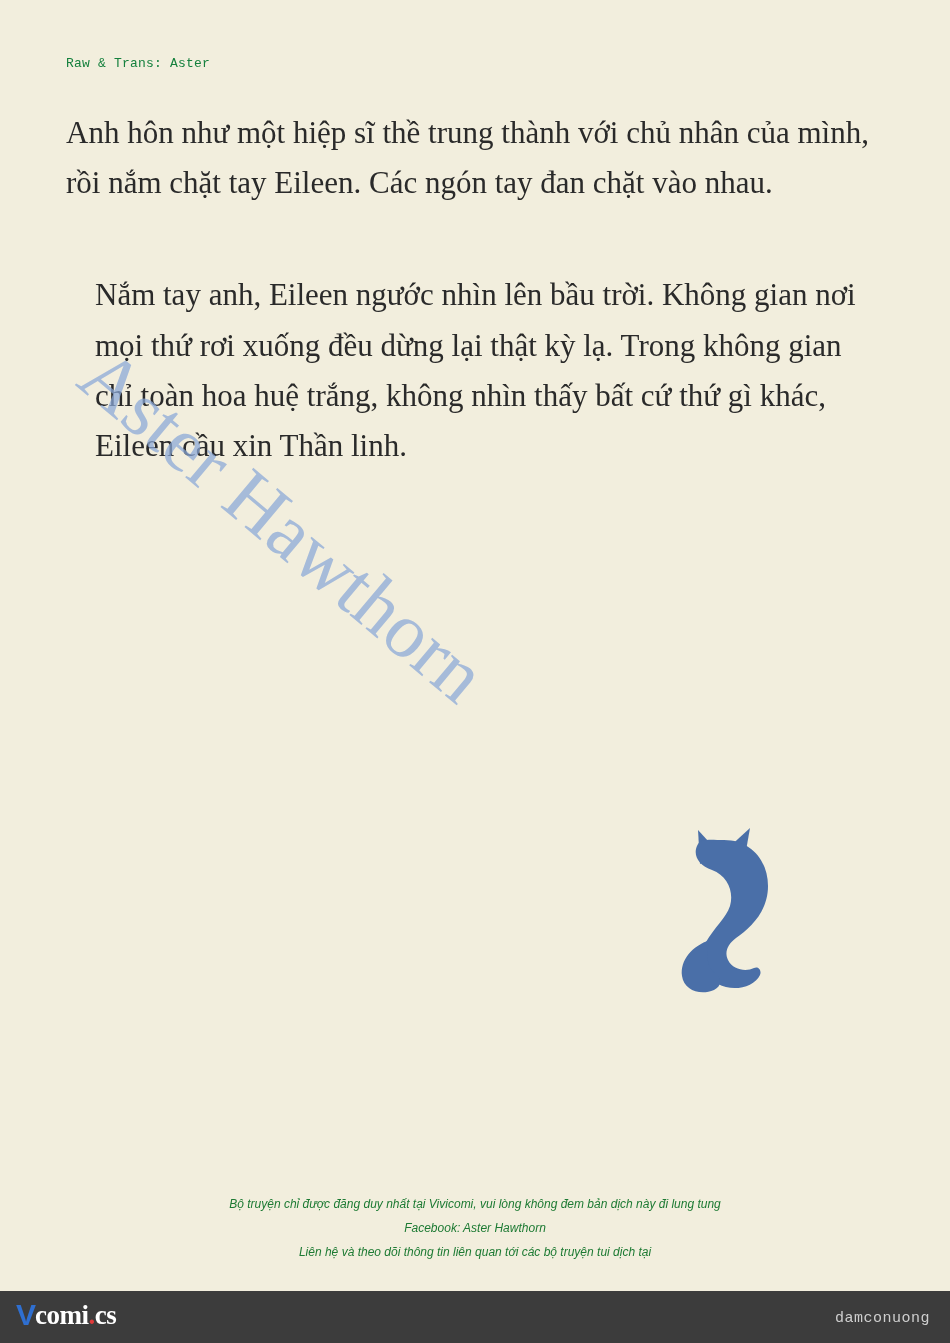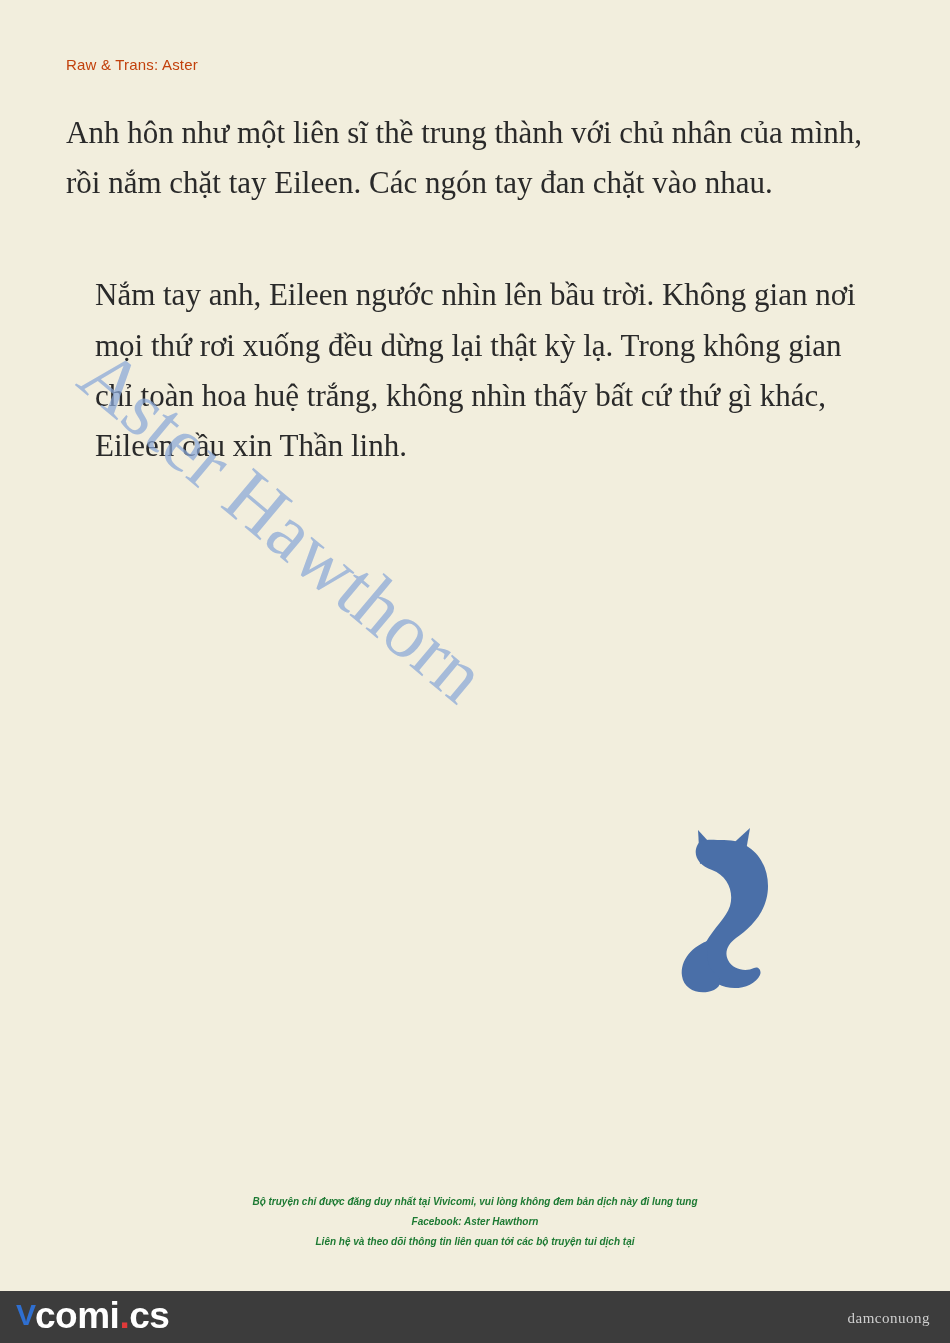--- a/index.html
+++ b/index.html
@@ -18,23 +18,23 @@
   .page {
     position: absolute;
     inset: 0;
     background: #f2eedd;
   }
 
   .credit-header {
     position: absolute;
     left: 66px;
     top: 56px;
-    font-family: Liberation Sans, sans-serif;
-    font-size: 15px;
-    color: #c2410c;
+    font-family: Liberation Mono, monospace;
+    font-size: 13px;
+    color: #15803d;
     letter-spacing: 0.2px;
   }
 
   .body-text {
     position: absolute;
     left: 66px;
     top: 108px;
     width: 820px;
     font-family: "Liberation Serif", serif;
     font-size: 31px;
@@ -77,22 +77,22 @@
   }
   .cat-mark svg { display: block; }
 
   .footer-notes {
     position: absolute;
     left: 0;
     right: 0;
     top: 1192px;
     text-align: center;
     font-family: "Liberation Sans", sans-serif;
-    font-size: 10px;
-    font-weight: bold;
+    font-size: 12px;
+    font-weight: normal;
     font-style: italic;
     color: #1d7a33;
     line-height: 2.0;
   }
   .footer-notes div { margin: 0; }
 
   .bottom-bar {
     position: absolute;
     left: 0;
     right: 0;
@@ -111,50 +111,50 @@
   }
   .brand-logo .v-mark {
     font-family: "Liberation Sans", sans-serif;
     font-size: 30px;
     font-weight: bold;
     color: #2f6fd0;
     line-height: 1;
     letter-spacing: -1px;
   }
   .brand-logo .v-rest {
-    font-family: Liberation Sans, sans-serif;
-    font-size: 37px;
+    font-family: Liberation Serif, serif;
+    font-size: 27px;
     font-weight: bold;
     color: #ffffff;
     line-height: 1;
     letter-spacing: -0.5px;
   }
   .brand-logo .v-dot {
     color: #e03a3a;
   }
 
   .bottom-right-label {
     position: absolute;
     right: 20px;
     bottom: 16px;
-    font-family: Liberation Serif, serif;
+    font-family: Liberation Mono, monospace;
     font-size: 15px;
     color: #cfcfcf;
     letter-spacing: 0.5px;
   }
 </style>
 </head>
 <body>
 
 <div class="page">
 
   <div class="credit-header">Raw &amp; Trans: Aster</div>
 
   <div class="body-text">
-    <p class="para">Anh hôn như một liên sĩ thề trung thành với chủ nhân của mình, rồi nắm chặt tay Eileen. Các ngón tay đan chặt vào nhau.</p>
+    <p class="para">Anh hôn như một hiệp sĩ thề trung thành với chủ nhân của mình, rồi nắm chặt tay Eileen. Các ngón tay đan chặt vào nhau.</p>
     <p class="para">Nắm tay anh, Eileen ngước nhìn lên bầu trời. Không gian nơi mọi thứ rơi xuống đều dừng lại thật kỳ lạ. Trong không gian chỉ toàn hoa huệ trắng, không nhìn thấy bất cứ thứ gì khác, Eileen cầu xin Thần linh.</p>
   </div>
 
   <div class="watermark">Aster Hawthorn</div>
 
   <div class="cat-mark">
     <svg viewBox="0 0 180 180" width="180" height="180" aria-hidden="true">
       <g fill="#4a6fa8">
         <path d="M58 10 L60 44 L80 34 Z"></path>
         <path d="M110 8 L104 42 L86 30 Z"></path>

